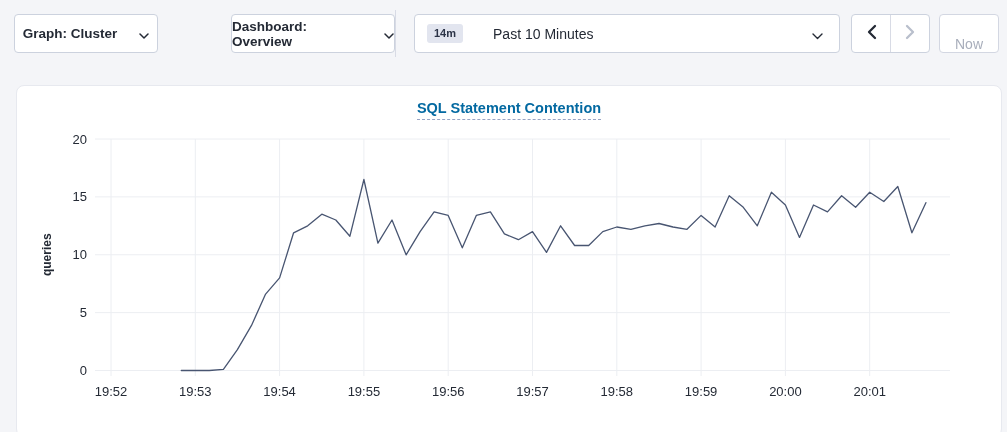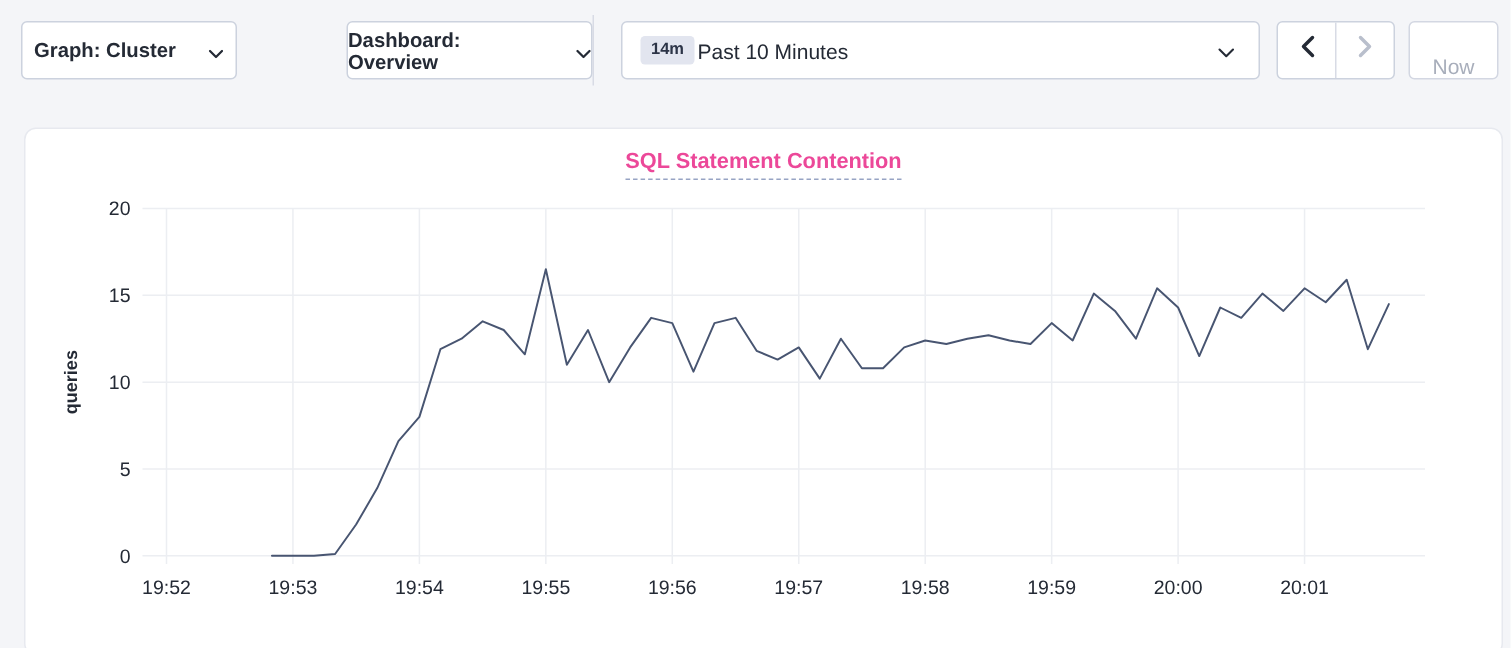--- a/index.html
+++ b/index.html
@@ -24,41 +24,41 @@
   }
   .timebox {
     position:absolute; left:414px; top:14px; width:426px; height:39px;
     background:#fff; border:1px solid #ccd2de; border-radius:4px;
     display:flex; align-items:center; padding:0 16px 0 12px; cursor:pointer;
   }
   .badge {
     background:#e2e5ef; color:#2c3447; font-size:11px; font-weight:700;
     padding:4px 7px; border-radius:3px; line-height:1;
   }
-  .time-label { font-size:14px; font-weight:500; margin-left:2px; flex:1; text-align:left; }
+  .time-label { font-size:14px; font-weight:500; margin-left:30px; flex:1; text-align:left; }
   .arrow-group {
     position:absolute; left:851px; top:14px; width:79px; height:39px;
     background:#fff; border:1px solid #ccd2de; border-radius:4px;
     display:flex;
   }
   .arrow-cell { flex:1; display:flex; align-items:center; justify-content:center; cursor:pointer; }
   .arrow-cell + .arrow-cell { border-left:1px solid #d8dbe5; }
   .now-btn {
     position:absolute; left:939px; top:14px; width:60px; height:39px;
     background:#fff; border:1px solid #d3d7e2; border-radius:4px;
     display:flex; align-items:flex-end; justify-content:center;
     font-size:14px; font-weight:500; color:#a8aebb;
   }
   .card {
     position:absolute; left:16px; top:85px; width:986px; height:352px;
     background:#fff; border:1px solid #e7e9ef; border-radius:8px;
   }
   .chart-title-row { position:absolute; top:13px; left:0; width:100%; text-align:center; }
   .chart-title {
-    display:inline-block; font-size:14.5px; font-weight:700; color:#ec4899;
+    display:inline-block; font-size:14.5px; font-weight:700; color:#0369a1;
     border-bottom:1px dashed #97a4c4; padding-bottom:3px; cursor:pointer;
   }
   .chart-svg { position:absolute; left:0; top:38px; }
   text { font-family:"Liberation Sans", sans-serif; }
 </style>
 </head>
 <body>
 
 <div class="btn" style="left:14px; width:144px;">
   <span>Graph: Cluster</span>

